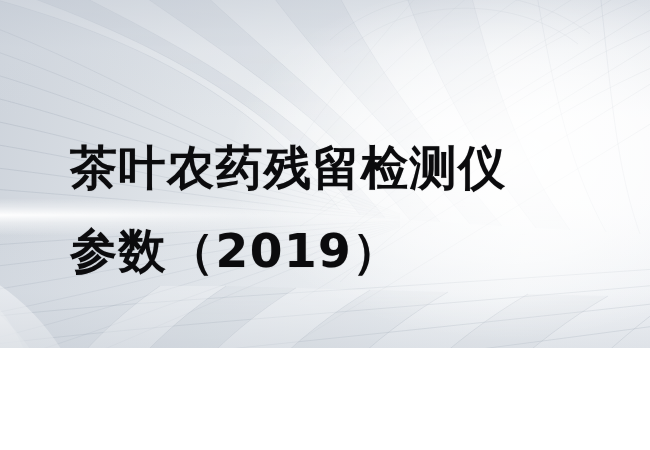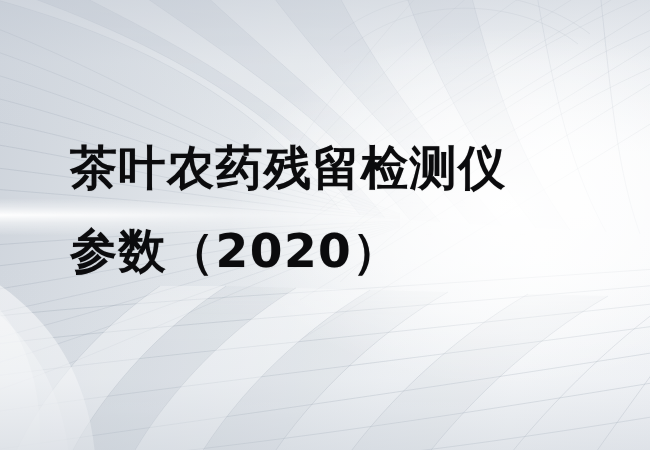--- a/index.html
+++ b/index.html
@@ -4,21 +4,21 @@
 <title>茶叶农药残留检测仪参数（2023）</title>
 <style>
   html, body {
     margin: 0;
     padding: 0;
     background: #ffffff;
   }
   #stage {
     position: relative;
     width: 650px;
-    height: 450px;
+    height: 348px;
     overflow: hidden;
     background: #e6e9ec;
     font-family: "DejaVu Sans", "Liberation Sans", sans-serif;
   }
 
   
   .bg-layer {
     position: absolute;
     inset: 0;
     pointer-events: none;
@@ -265,16 +265,16 @@
     </svg>
   </div>
 
   <div class="bg-layer bg-topshade"></div>
   <div class="bg-layer bg-botshade"></div>
   <div class="bg-layer bg-bloom"></div>
   <div class="bg-layer bg-streak"></div>
 
   <div class="title-block">
     <div class="title-line">茶叶农药残留检测仪</div>
-    <div class="title-line">参数（2020）</div>
+    <div class="title-line">参数（2019）</div>
   </div>
 
 </div>
 
 </body></html>

